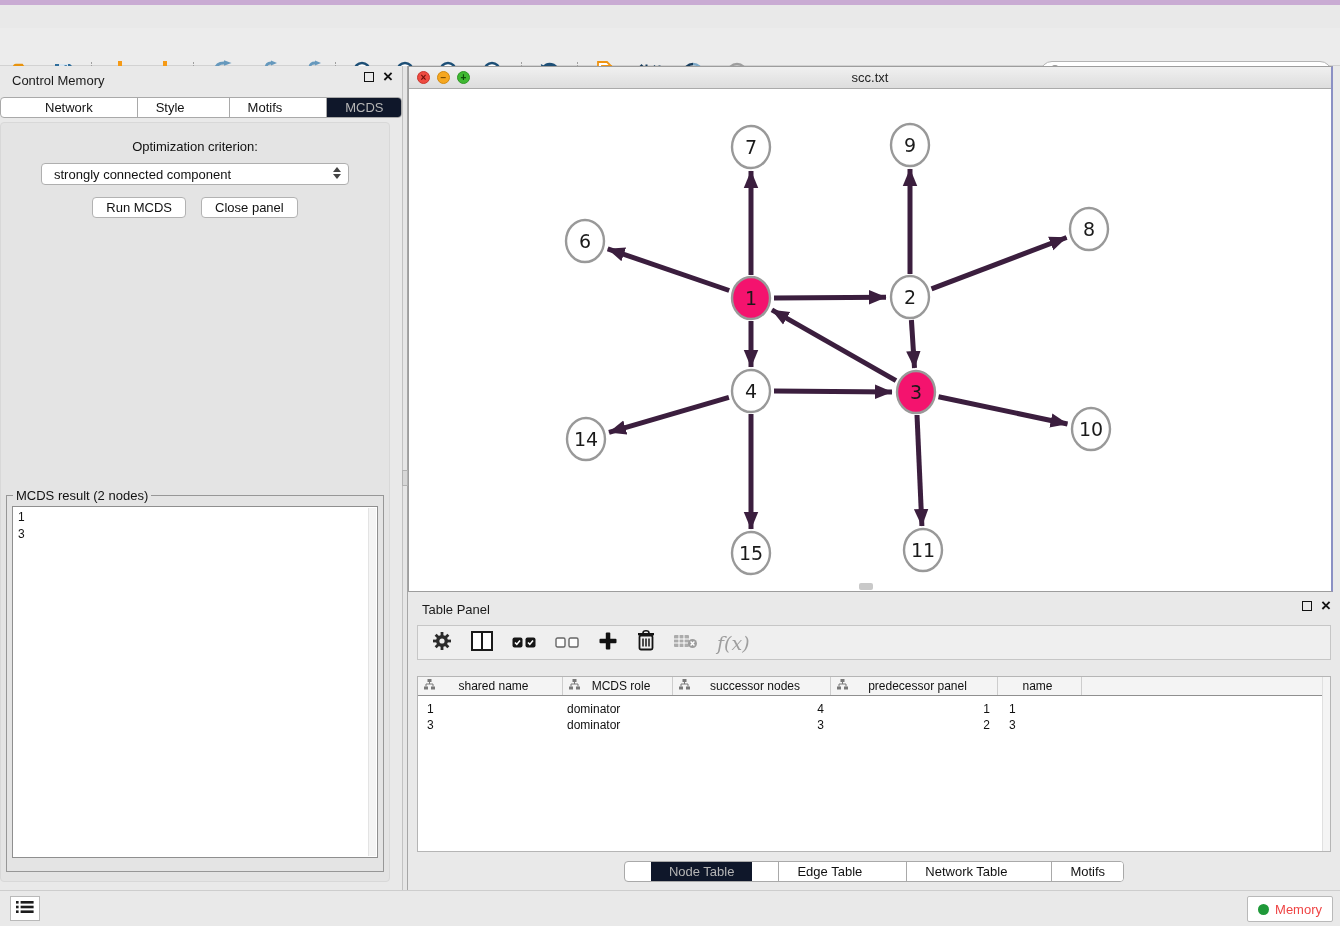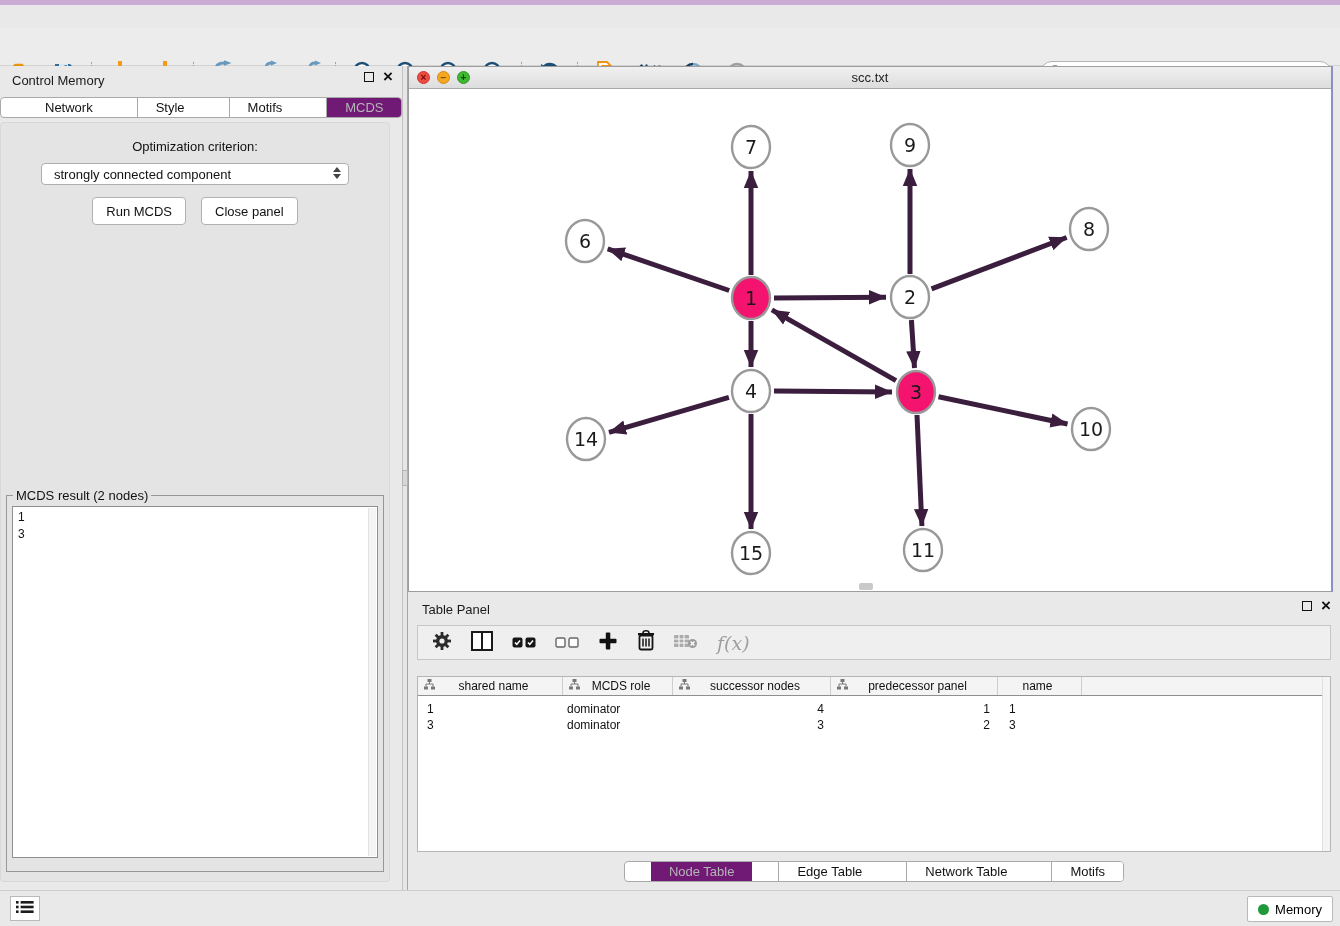--- a/index.html
+++ b/index.html
@@ -23,31 +23,31 @@
   .panel-header { position:relative; height:28px; }
   .panel-title { position:absolute; left:12px; top:7px; font-size:13px; color:#1a1a1a; }
   .win-btns { position:absolute; right:9px; top:6px; display:flex; gap:9px; align-items:center; }
   .float-btn { width:10px; height:10px; border:1.6px solid #111; background:transparent; }
   .close-btn { font-size:17px; font-weight:900; color:#111; line-height:10px; }
 
   .seg-tabs { display:flex; justify-content:center; }
   .seg-group { display:flex; height:21px; border:1px solid #a9a9a9; border-radius:4px; overflow:hidden; background:#fff; font-size:13px; }
   .seg-tab { line-height:20px; padding:0 18px; border-left:1px solid #a9a9a9; color:#111; background:#fff;margin-left:26px; }
   .seg-tab:first-child { border-left:none; }
-  .seg-tab.active { background:#701a75; color:#b5b5b5; }
+  .seg-tab.active { background:#0f172a; color:#b5b5b5; }
 
   .cp-tabs { position:absolute; left:0; top:31px; width:100%; }
   .cp-content { position:absolute; left:0; top:56px; width:390px; height:760px; background:#e4e4e4; border:1px solid #d8d8d8; border-radius:4px; }
   .opt-label { text-align:center; margin-top:16px; font-size:13px; color:#111; }
   .mac-select { position:relative; margin:9px 40px 0 40px; height:22px; background:#fff; border:1px solid #afafaf; border-radius:4px; display:flex; align-items:center; font-size:13px; padding:0 26px 0 12px; color:#111; }
   .stepper { position:absolute; right:7px; top:3px; display:flex; flex-direction:column; gap:2px; }
   .tri-up { width:0; height:0; border-left:4px solid transparent; border-right:4px solid transparent; border-bottom:5px solid #444; }
   .tri-down { width:0; height:0; border-left:4px solid transparent; border-right:4px solid transparent; border-top:5px solid #444; }
   .btn-row { display:flex; justify-content:center; gap:15px; margin-top:12px; }
-  .mac-btn { height:28px; background:#fff; border:1px solid #b2b2b2; border-radius:4px; font-size:13px; padding:0 13px; color:#111; font-family:"Liberation Sans",sans-serif; }
+  .mac-btn { height:21px; background:#fff; border:1px solid #b2b2b2; border-radius:4px; font-size:13px; padding:0 13px; color:#111; font-family:"Liberation Sans",sans-serif; }
 
   .result-group { position:absolute; left:5px; right:5px; top:365px; height:384px; border:1px solid #979797; padding:3px 5px 8px 5px; background:transparent; }
   .result-group legend { font-size:13px; color:#111; padding:0 3px; margin-left:1px; }
   .result-area { position:relative; width:100%; height:352px; background:#fff; border:1px solid #8f8f8f; font-size:12px; line-height:17px; padding:2px 5px; color:#111; overflow:hidden; }
   .result-scroll { position:absolute; right:1px; top:1px; bottom:1px; width:8px; background:#f4f4f4; border-left:1px solid #e3e3e3; }
 
   .v-divider { position:absolute; left:402px; top:66px; width:6px; height:824px; background:#e6e6e6; border-left:1px solid #c2c2c2; border-right:1px solid #a6a6a6; }
   .v-grab { position:absolute; left:402px; top:470px; width:6px; height:16px; background:#d7d7d7; border:1px solid #b2b2b2; }
 
   
@@ -77,21 +77,21 @@
   .c1 { width:110px; padding-left:4px; }
   .c2 { width:158px; text-align:right; padding-right:7px; }
   .c3 { width:167px; text-align:right; padding-right:8px; }
   .c4 { width:84px; padding-left:11px; }
   .th.c0,.th.c1,.th.c2,.th.c3,.th.c4 { padding:0 0 0 6px; text-align:center; }
   .tp-tabs { position:absolute; left:0; right:0; bottom:4px; display:flex; justify-content:center; }
 
   
   .statusbar { position:absolute; left:0; top:890px; width:100%; height:36px; background:#e9e9e9; border-top:1px solid #cdcdcd; }
   .list-btn { position:absolute; left:10px; top:5px; width:30px; height:25px; background:#fff; border:1px solid #b9b9b9; display:flex; align-items:center; justify-content:center; }
-  .memory-btn { position:absolute; right:7px; top:5px; height:26px; background:#fff; border:1px solid #b9b9b9; border-radius:2px; padding:0 10px; display:flex; align-items:center; gap:6px; font-size:13px; color:#000000; }
+  .memory-btn { position:absolute; right:7px; top:5px; height:26px; background:#fff; border:1px solid #b9b9b9; border-radius:2px; padding:0 10px; display:flex; align-items:center; gap:6px; font-size:13px; color:#ef4444; }
   .mem-dot { width:11px; height:11px; border-radius:50%; background:#1f9939; }
 </style>
 </head>
 <body>
 
 <div class="app">
 
   <div class="mac-strip"></div>
 
   <div class="toolbar">

